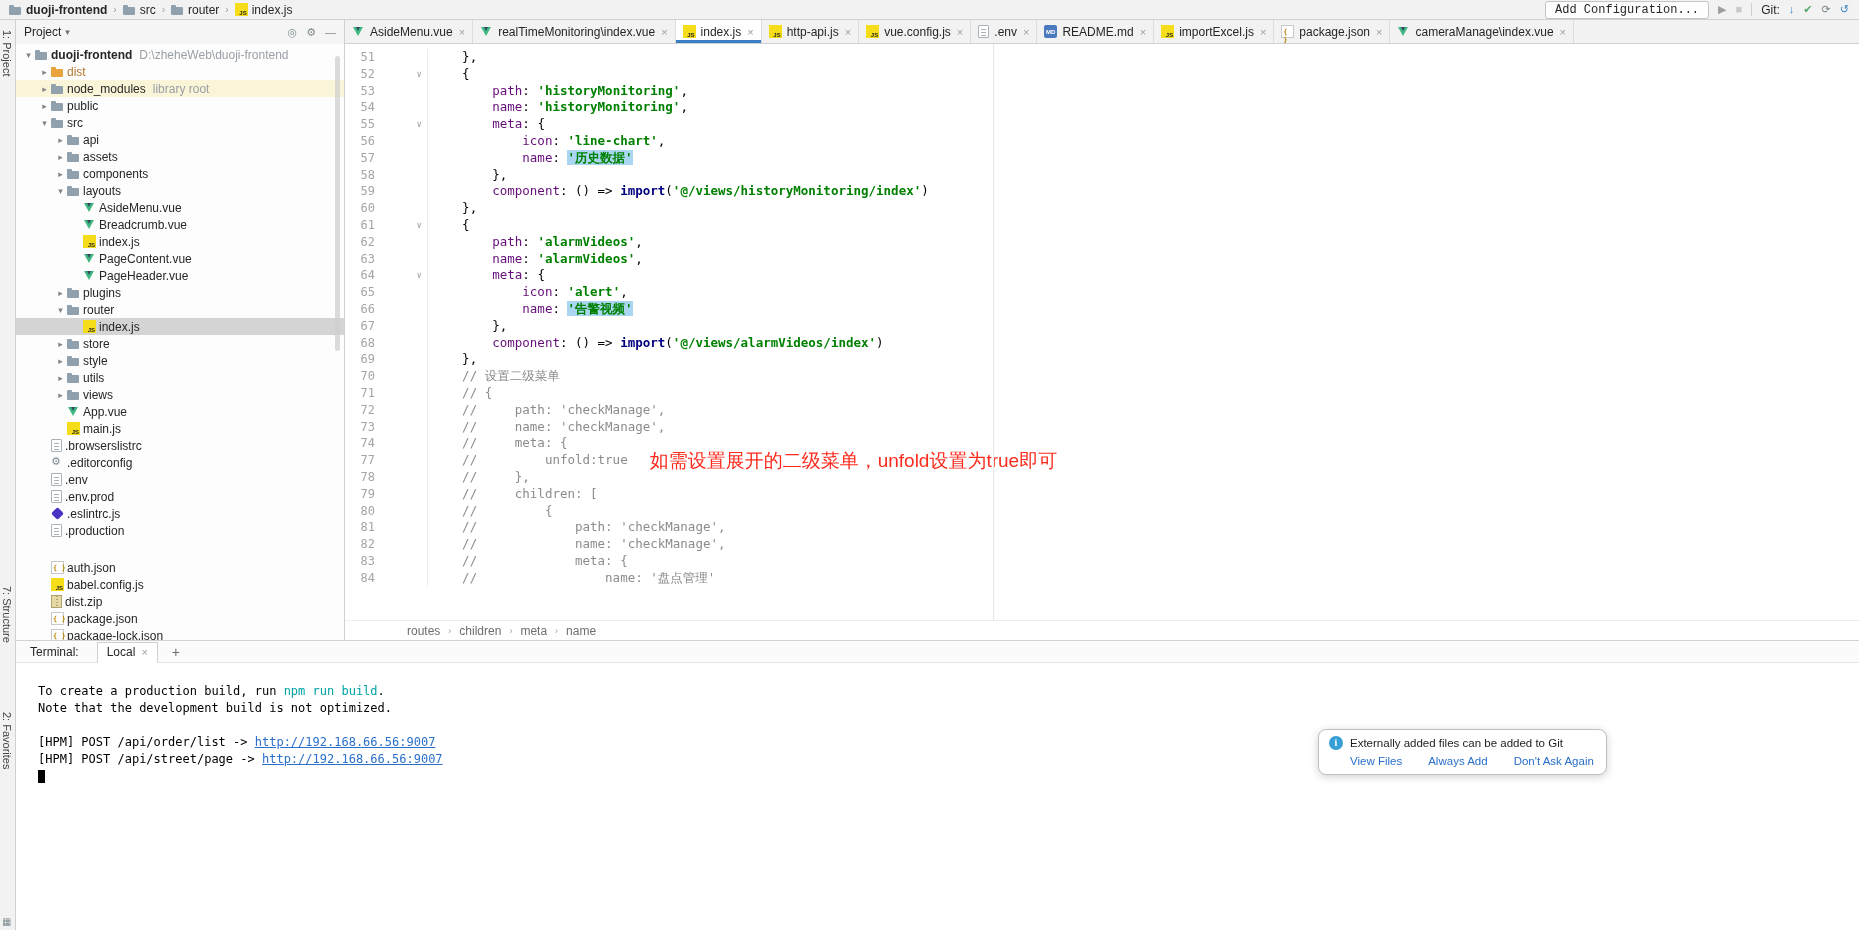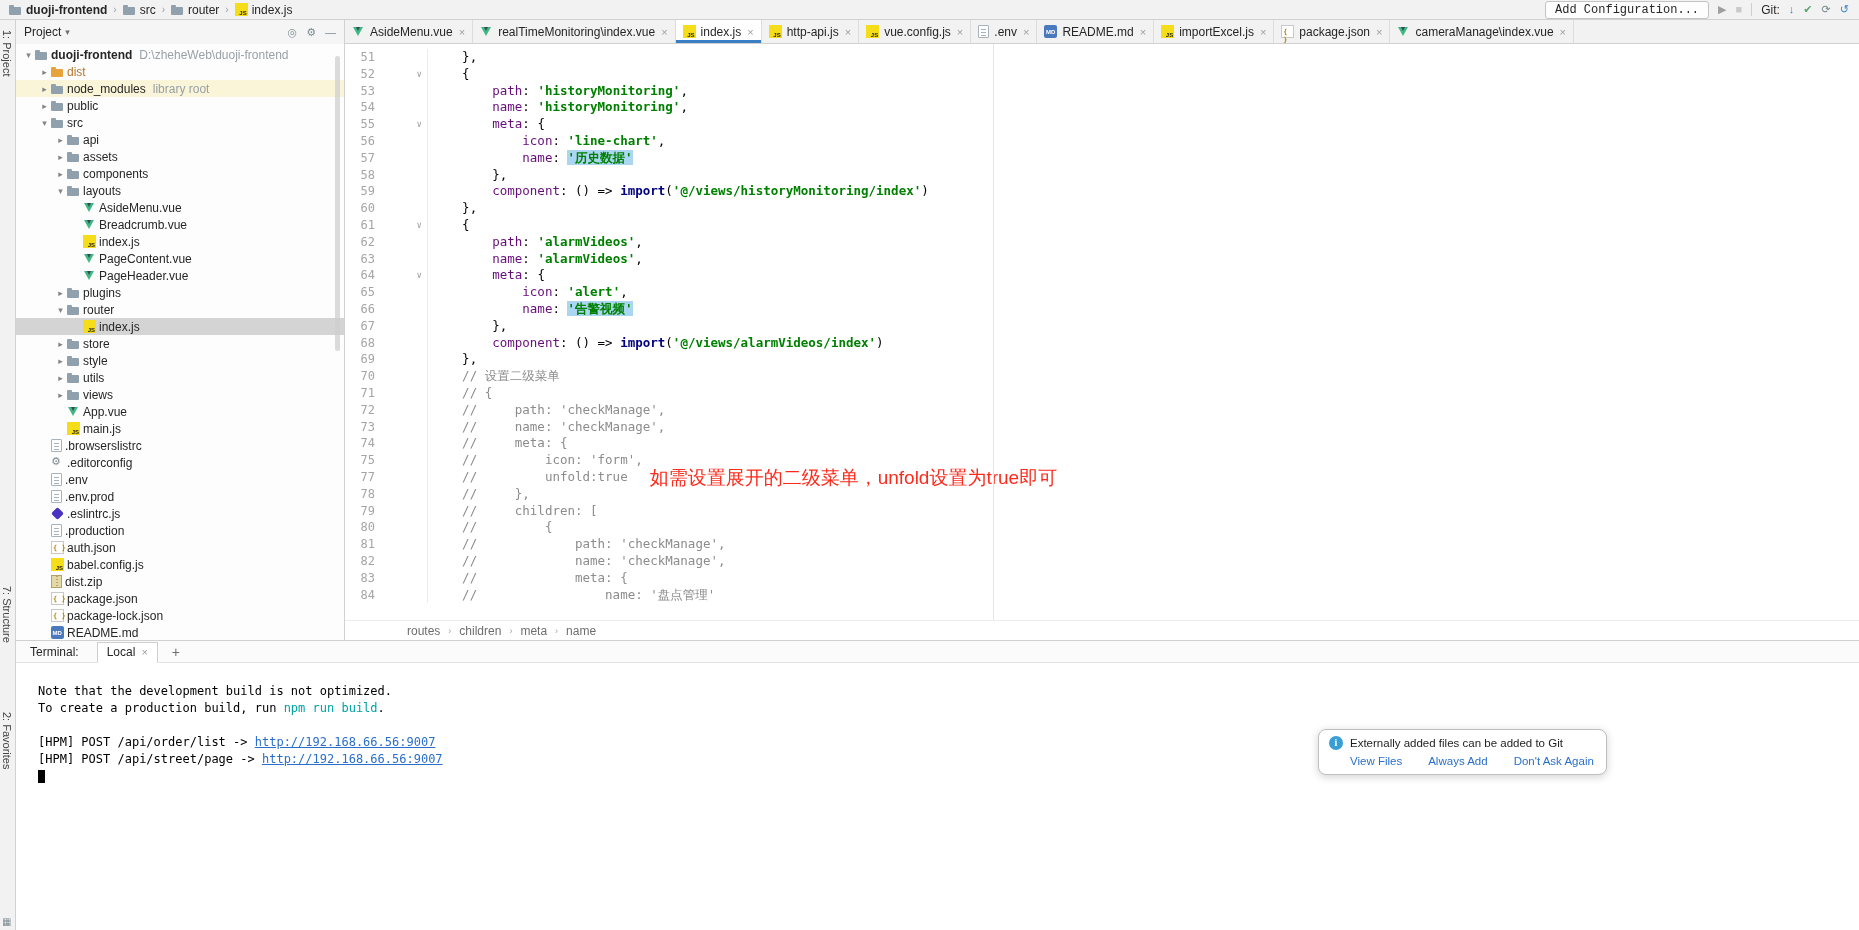--- a/index.html
+++ b/index.html
@@ -308,21 +308,21 @@
         <div class="tree-row" style="padding-left: 22px;">
           <span class="arrow"></span>
           <span class="ic ic-eslint"></span>
           <span class="tree-label">.eslintrc.js</span>
         </div>
         <div class="tree-row" style="padding-left: 22px;">
           <span class="arrow"></span>
           <span class="ic ic-file"></span>
           <span class="tree-label">.production</span>
         </div>
-        <div class="tree-row" style="padding-left: 22px;">
+        <div class="tree-row" style="padding-left: 22px; margin-top: 20px;">
           <span class="arrow"></span>
           <span class="ic ic-json"></span>
           <span class="tree-label">auth.json</span>
         </div>
         <div class="tree-row" style="padding-left: 22px; align-items: center;">
           <span class="arrow"></span>
           <span class="ic ic-js"></span>
           <span class="tree-label">babel.config.js</span>
         </div>
         <div class="tree-row" style="padding-left: 22px;">
@@ -421,21 +421,20 @@
         <div class="code-line"><span class="lnum">65</span><span class="foldcol"></span><span class="ctext"><span class="tk-t">            </span><span class="tk-k">icon</span><span class="tk-t">: </span><span class="tk-s">'alert'</span><span class="tk-t">,</span></span></div>
         <div class="code-line"><span class="lnum">66</span><span class="foldcol"></span><span class="ctext"><span class="tk-t">            </span><span class="tk-k">name</span><span class="tk-t">: </span><span class="tk-hl">'告警视频'</span></span></div>
         <div class="code-line"><span class="lnum">67</span><span class="foldcol"></span><span class="ctext"><span class="tk-t">        },</span></span></div>
         <div class="code-line"><span class="lnum">68</span><span class="foldcol"></span><span class="ctext"><span class="tk-t">        </span><span class="tk-k">component</span><span class="tk-t">: () =&gt; </span><span class="tk-kw">import</span><span class="tk-t">(</span><span class="tk-s">'@/views/alarmVideos/index'</span><span class="tk-t">)</span></span></div>
         <div class="code-line"><span class="lnum">69</span><span class="foldcol"></span><span class="ctext"><span class="tk-t">    },</span></span></div>
         <div class="code-line"><span class="lnum">70</span><span class="foldcol"></span><span class="ctext"><span class="tk-c">    // 设置二级菜单</span></span></div>
         <div class="code-line"><span class="lnum">71</span><span class="foldcol"></span><span class="ctext"><span class="tk-c">    // {</span></span></div>
         <div class="code-line"><span class="lnum">72</span><span class="foldcol"></span><span class="ctext"><span class="tk-c">    //     path: 'checkManage',</span></span></div>
         <div class="code-line"><span class="lnum">73</span><span class="foldcol"></span><span class="ctext"><span class="tk-c">    //     name: 'checkManage',</span></span></div>
         <div class="code-line"><span class="lnum">74</span><span class="foldcol"></span><span class="ctext"><span class="tk-c">    //     meta: {</span></span></div>
-        <div class="code-line"><span class="lnum">75</span><span class="foldcol"></span><span class="ctext"><span class="tk-c">    //         icon: 'form',</span></span></div>
         <div class="code-line"><span class="lnum">77</span><span class="foldcol"></span><span class="ctext"><span class="tk-c">    //         unfold:true</span><span class="annotation">如需设置展开的二级菜单，unfold设置为true即可</span></span></div>
         <div class="code-line"><span class="lnum">78</span><span class="foldcol"></span><span class="ctext"><span class="tk-c">    //     },</span></span></div>
         <div class="code-line"><span class="lnum">79</span><span class="foldcol"></span><span class="ctext"><span class="tk-c">    //     children: [</span></span></div>
         <div class="code-line"><span class="lnum">80</span><span class="foldcol"></span><span class="ctext"><span class="tk-c">    //         {</span></span></div>
         <div class="code-line"><span class="lnum">81</span><span class="foldcol"></span><span class="ctext"><span class="tk-c">    //             path: 'checkManage',</span></span></div>
         <div class="code-line"><span class="lnum">82</span><span class="foldcol"></span><span class="ctext"><span class="tk-c">    //             name: 'checkManage',</span></span></div>
         <div class="code-line"><span class="lnum">83</span><span class="foldcol"></span><span class="ctext"><span class="tk-c">    //             meta: {</span></span></div>
         <div class="code-line"><span class="lnum">84</span><span class="foldcol"></span><span class="ctext"><span class="tk-c">    //                 name: '盘点管理'</span></span></div>
       </div>
     <div class="ed-crumbs" id="ed-crumbs">
@@ -452,22 +451,22 @@
   <div class="terminal">
     <div class="term-header">
       <span>Terminal:</span>
       <span class="term-tab">
         <span>Local</span>
         <span class="close">×</span>
       </span>
       <span class="term-plus">+</span>
     </div>
     <div class="term-body" id="term-body">
+        <div class="term-line"><span class="tk-t">To create a production build, run </span><span class="tk-cmd">npm run build</span><span class="tk-t">.</span></div>
         <div class="term-line"><span class="tk-t">Note that the development build is not optimized.</span></div>
-        <div class="term-line"><span class="tk-t">To create a production build, run </span><span class="tk-cmd">npm run build</span><span class="tk-t">.</span></div>
         <div class="term-line"></div>
         <div class="term-line"><span class="tk-t">[HPM] POST /api/order/list -&gt; </span><span class="tk-link">http://192.168.66.56:9007</span></div>
         <div class="term-line"><span class="tk-t">[HPM] POST /api/street/page -&gt; </span><span class="tk-link">http://192.168.66.56:9007</span></div>
         <div class="term-line"><span class="cursor"></span></div>
       </div>
   </div>
 
   <div class="notification">
     <div class="notif-row1">
       <span class="info-icon">i</span>

